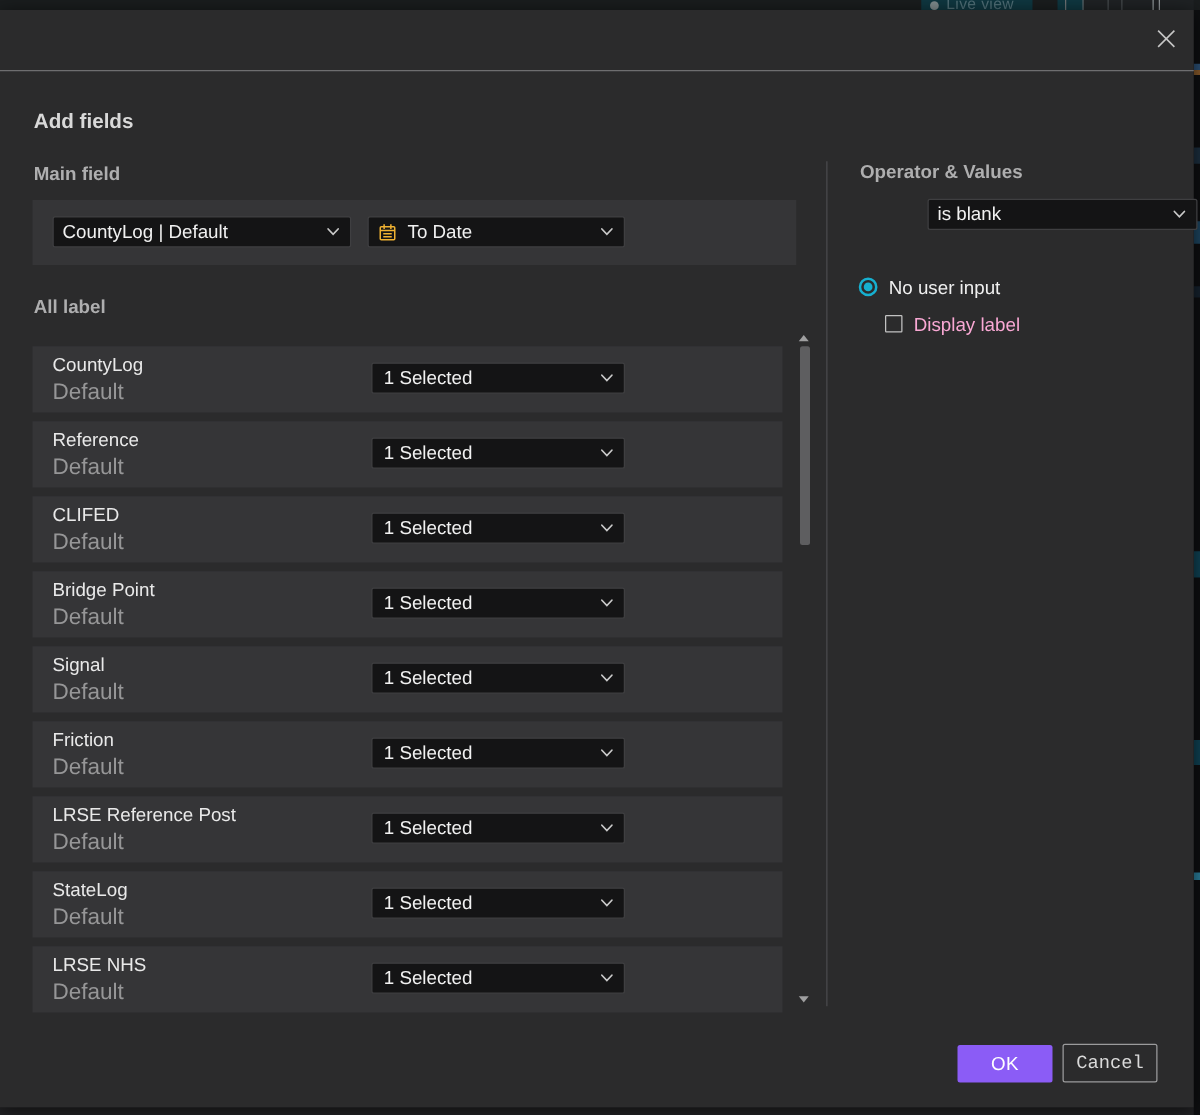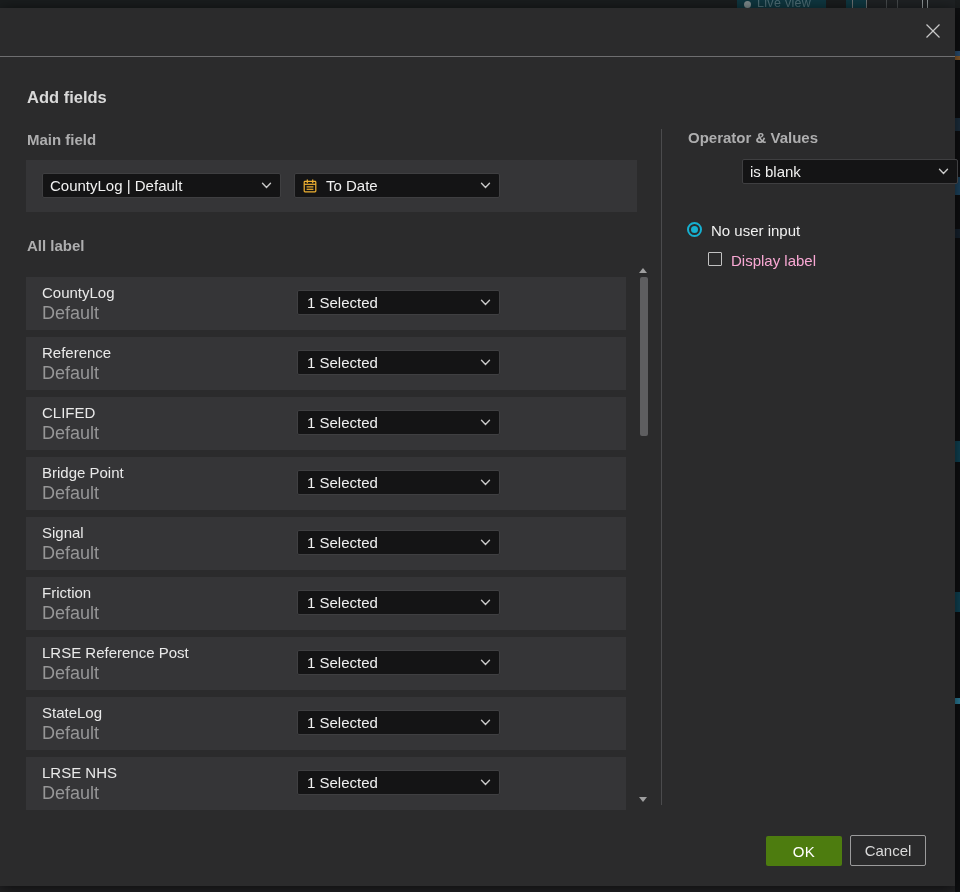--- a/index.html
+++ b/index.html
@@ -74,23 +74,23 @@
                  white-space:nowrap; cursor:pointer; }
   .check-row { position:absolute; left:708px; top:244px; height:15px; }
   .checkbox { position:absolute; left:0; top:0; width:14px; height:14px; border:1.5px solid #c2c2c2;
               border-radius:1px; background:transparent; cursor:pointer; }
   .check-label { position:absolute; left:23px; top:0.5px; font-size:15px; line-height:15px; color:#f9a8d4;
                  white-space:nowrap; cursor:pointer; }
 
   
   .btn { position:absolute; display:flex; align-items:center; justify-content:center;
          font-size:15px; border-radius:2px; cursor:pointer; }
-  .btn-ok { left:766px; top:828px; width:76px; height:30px; background:#4d7c0f; color:#ffffff; font-weight:400; letter-spacing:0.3px;text-align:center; }
+  .btn-ok { left:766px; top:828px; width:76px; height:30px; background:#8b5cf6; color:#ffffff; font-weight:400; letter-spacing:0.3px;text-align:center; }
   .btn-cancel { left:850px; top:827px; width:76px; height:31px; background:transparent;
-                border:1px solid #9b9b9c; color:#dadada; font-weight:400; }
+                border:1px solid #9b9b9c; color:#dadada; font-weight:400;font-family:Liberation Mono, monospace; }
 </style>
 </head>
 <body>
 
 <div class="stage">
 
   <div class="app-strip">
     <div class="lv-btn">
       <span class="lv-dot"></span>
       <span class="lv-text">Live view</span>

